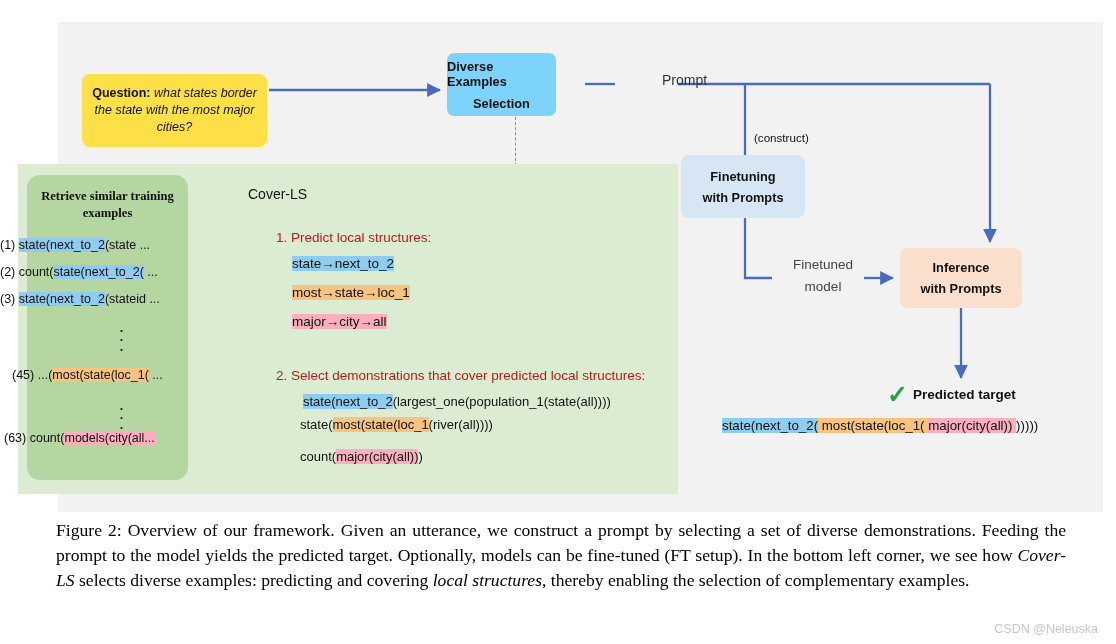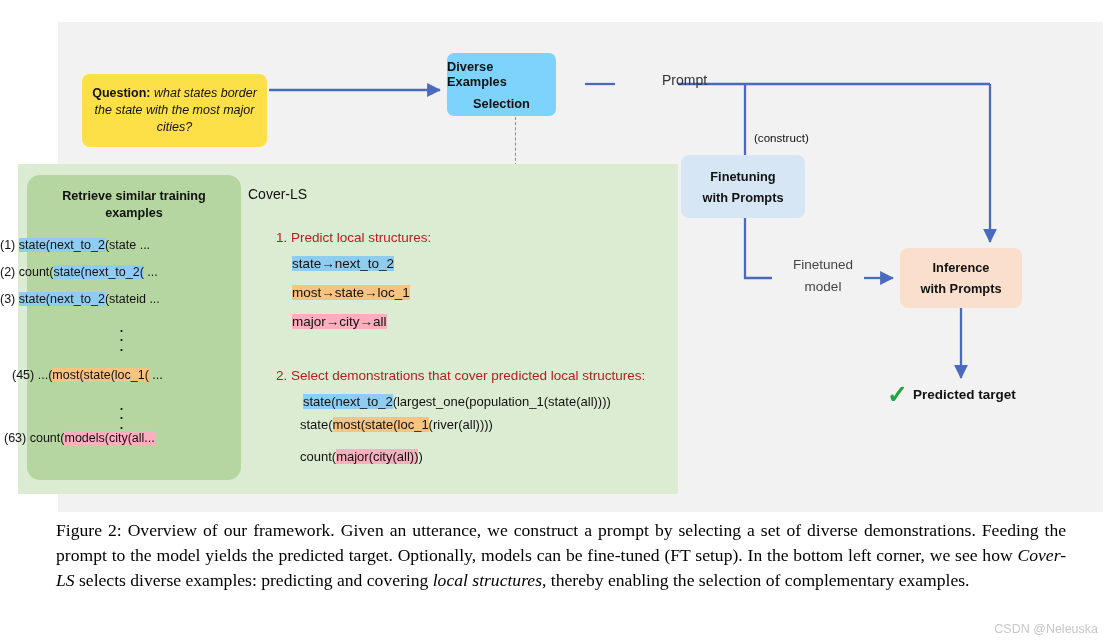--- a/index.html
+++ b/index.html
@@ -74,23 +74,24 @@
   
   .coverls-panel {
     position: absolute;
     left: 18px; top: 164px;
     width: 660px; height: 330px;
     background: #dcecd3;
   }
   .retrieve-box {
     position: absolute;
     left: 27px; top: 175px;
-    width: 214px; height: 305px;
+    width: 161px; height: 305px;
     background: #b5d6a0;
     border-radius: 13px;
+    font-family: Liberation Serif, serif;
   }
   .retrieve-title {
     position: absolute; left: 0; top: 13px; width: 100%;
     text-align: center;
     font-size: 12.6px; font-weight: bold; color: #111;
     line-height: 1.32;
   }
   .coverls-title {
     position: absolute;
     left: 248px; top: 186px;
@@ -339,19 +340,22 @@
     <span>with Prompts</span>
   </div>
   <div class="ftmodel-label">Finetuned model</div>
   <div class="inf-box">
     <span>Inference</span>
     <span>with Prompts</span>
   </div>
 
   <div class="check-mark">✓</div>
   <div class="pt-label">Predicted target</div>
+  <div class="pt-expr">
+    <span class="hl-b">state(next_to_2(</span><span class="hl-o"> most(state(loc_1( </span><span class="hl-p">major(city(all)) </span><span>)))))</span>
+  </div>
 </div>
 
 <div class="caption">
   <span>Figure 2: Overview of our framework.  Given an utterance, we construct a prompt by selecting a set of diverse demonstrations. Feeding the prompt to the model yields the predicted target. Optionally, models can be fine-tuned (FT setup). In the bottom left corner, we see how </span><i>Cover-LS</i><span> selects diverse examples: predicting and covering </span><i>local structures</i><span>, thereby enabling the selection of complementary examples.</span>
 </div>
 
 <div class="watermark">CSDN @Neleuska</div>
 
 </body></html>

